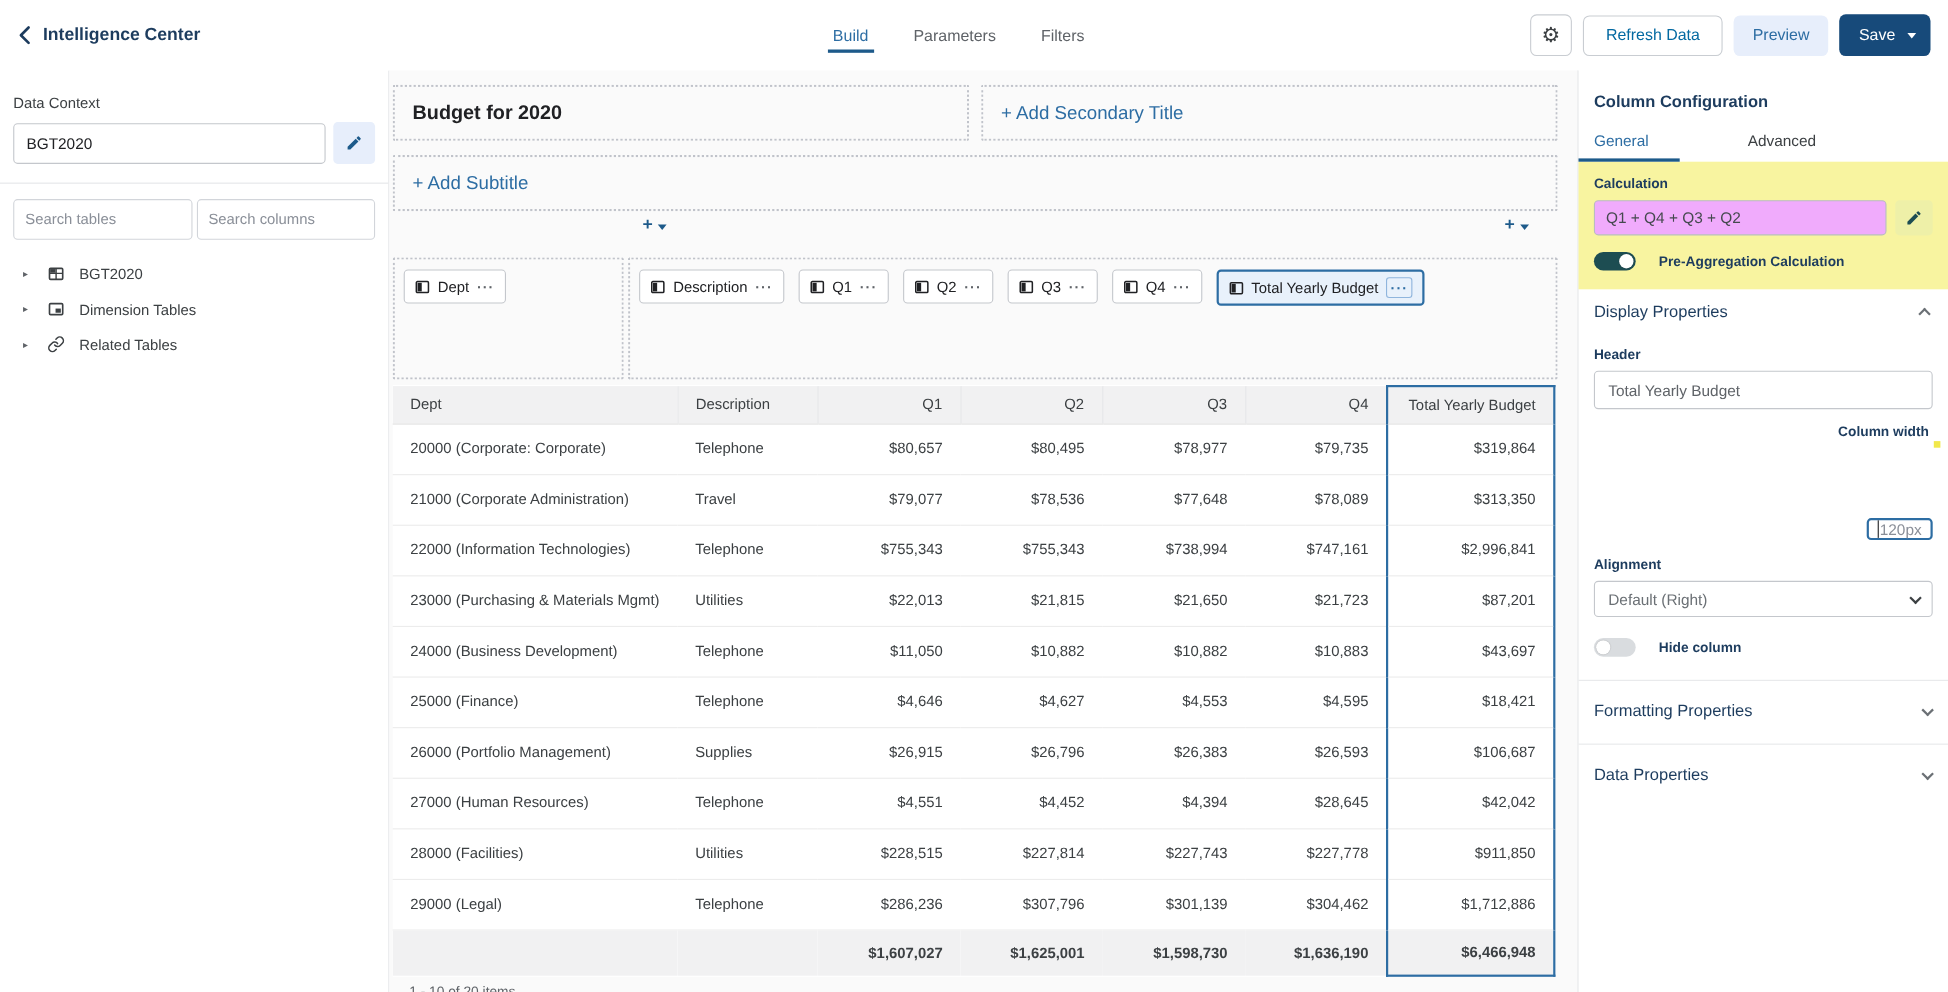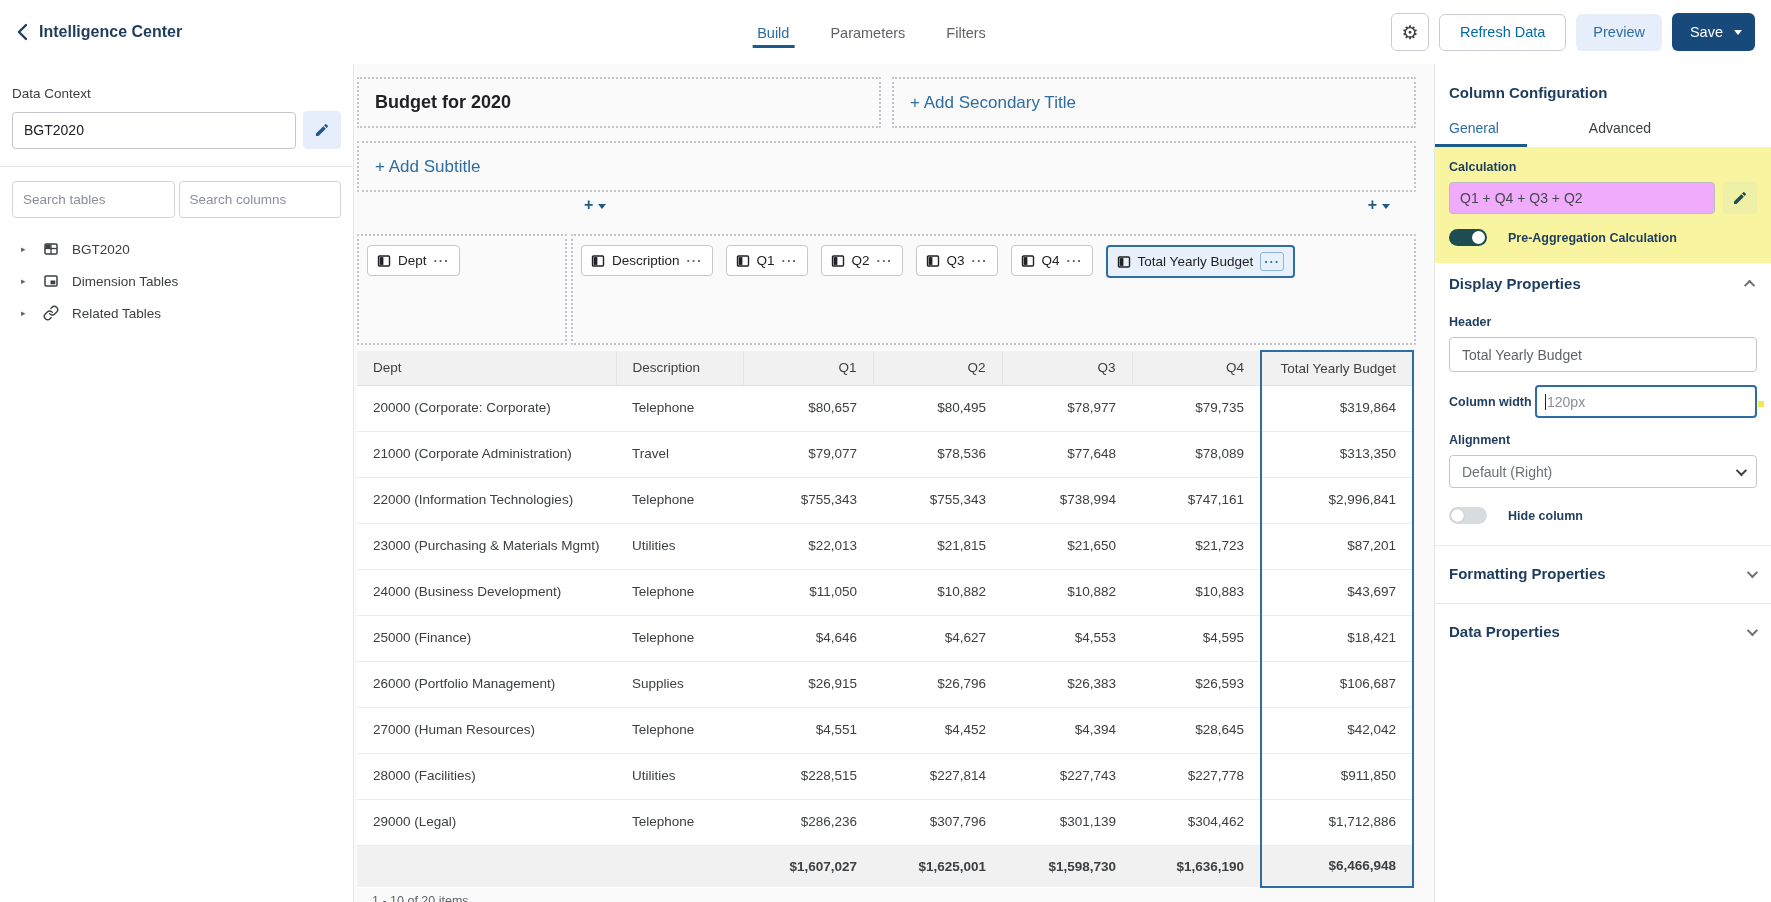--- a/index.html
+++ b/index.html
@@ -84,26 +84,26 @@
   .calc-row { display:flex; gap:8px; margin-top:8px; align-items:center; }
   .calc-input { flex:1; height:32px; background:#f0abfc; border:1px solid #b9bcc0; border-radius:4px; display:flex; align-items:center; padding:0 10px; font-size:14px; color:#44494e; cursor:text; }
   .calc-edit { flex:0 0 34px; height:32px; background:#eef0a8; border:none; border-radius:4px; display:flex; align-items:center; justify-content:center; cursor:pointer; }
   .toggle-row { display:flex; align-items:center; gap:21px; margin-top:15px; }
   .toggle { width:38px; height:17px; border-radius:9px; position:relative; cursor:pointer; flex:0 0 38px; }
   .toggle.on  { background:#1d4d52; }
   .toggle.off { background:#d9dcdf; }
   .toggle::after { content:""; position:absolute; top:2px; width:13px; height:13px; border-radius:50%; background:#fff; box-shadow:0 0 1px rgba(0,0,0,.35); }
   .toggle.on::after  { right:2px; }
   .toggle.off::after { left:2px; }
-  .section-h { display:flex; align-items:center; justify-content:space-between; padding:0 16px 0 14px; font-size:15px; font-weight:bold; color:#1d3c5e; cursor:pointer; }
+  .section-h { display:flex; align-items:center; justify-content:space-between; padding:0 16px 0 14px; font-size:15px; font-weight:normal; color:#1d3c5e; cursor:pointer; }
   .sh-1 { margin-top:12px; }
   .pgroup { padding:0 14px; }
   .p-label.mt { margin-top:23px; }
   .p-input { width:100%; height:35px; margin-top:8px; border:1px solid #c4c7cc; border-radius:4px; padding:0 12px; font-size:14px; color:#5f6368; font-family:inherit; background:#fff; }
-  .width-row { display:flex; align-items:center; margin:13px 14px 0; }
+  .width-row { display:flex; align-items:flex-end; margin:13px 14px 0;flex-direction:column; }
   .width-row .p-label { width:86px; flex:0 0 86px; }
   .width-input { flex:1; height:33px; border:2px solid #2d6da3; border-radius:4px; display:flex; align-items:center; padding:0 8px; background:#fff; font-size:14px; color:#8a8f98; cursor:text; }
   .caret-bar { width:1px; height:16px; background:#202124; margin-right:1px; }
   .ydot { position:absolute; top:337px; right:7px; width:6px; height:6px; background:#f1e84b; }
   .p-select { width:100%; height:33px; margin-top:8px; border:1px solid #c4c7cc; border-radius:4px; display:flex; align-items:center; justify-content:space-between; padding:0 12px; font-size:14px; color:#6b7075; background:#fff; cursor:pointer; }
   .hide-row { margin:19px 14px 0; }
   .divider-h { height:1px; background:#e7e8ea; margin-top:21px; }
   .mt20 { margin-top:19px; }
   .chev { width:8px; height:8px; display:inline-block; }
   .chev.up   { border-left:2px solid #6b7075; border-top:2px solid #6b7075; transform:rotate(45deg) translateY(2px); }

